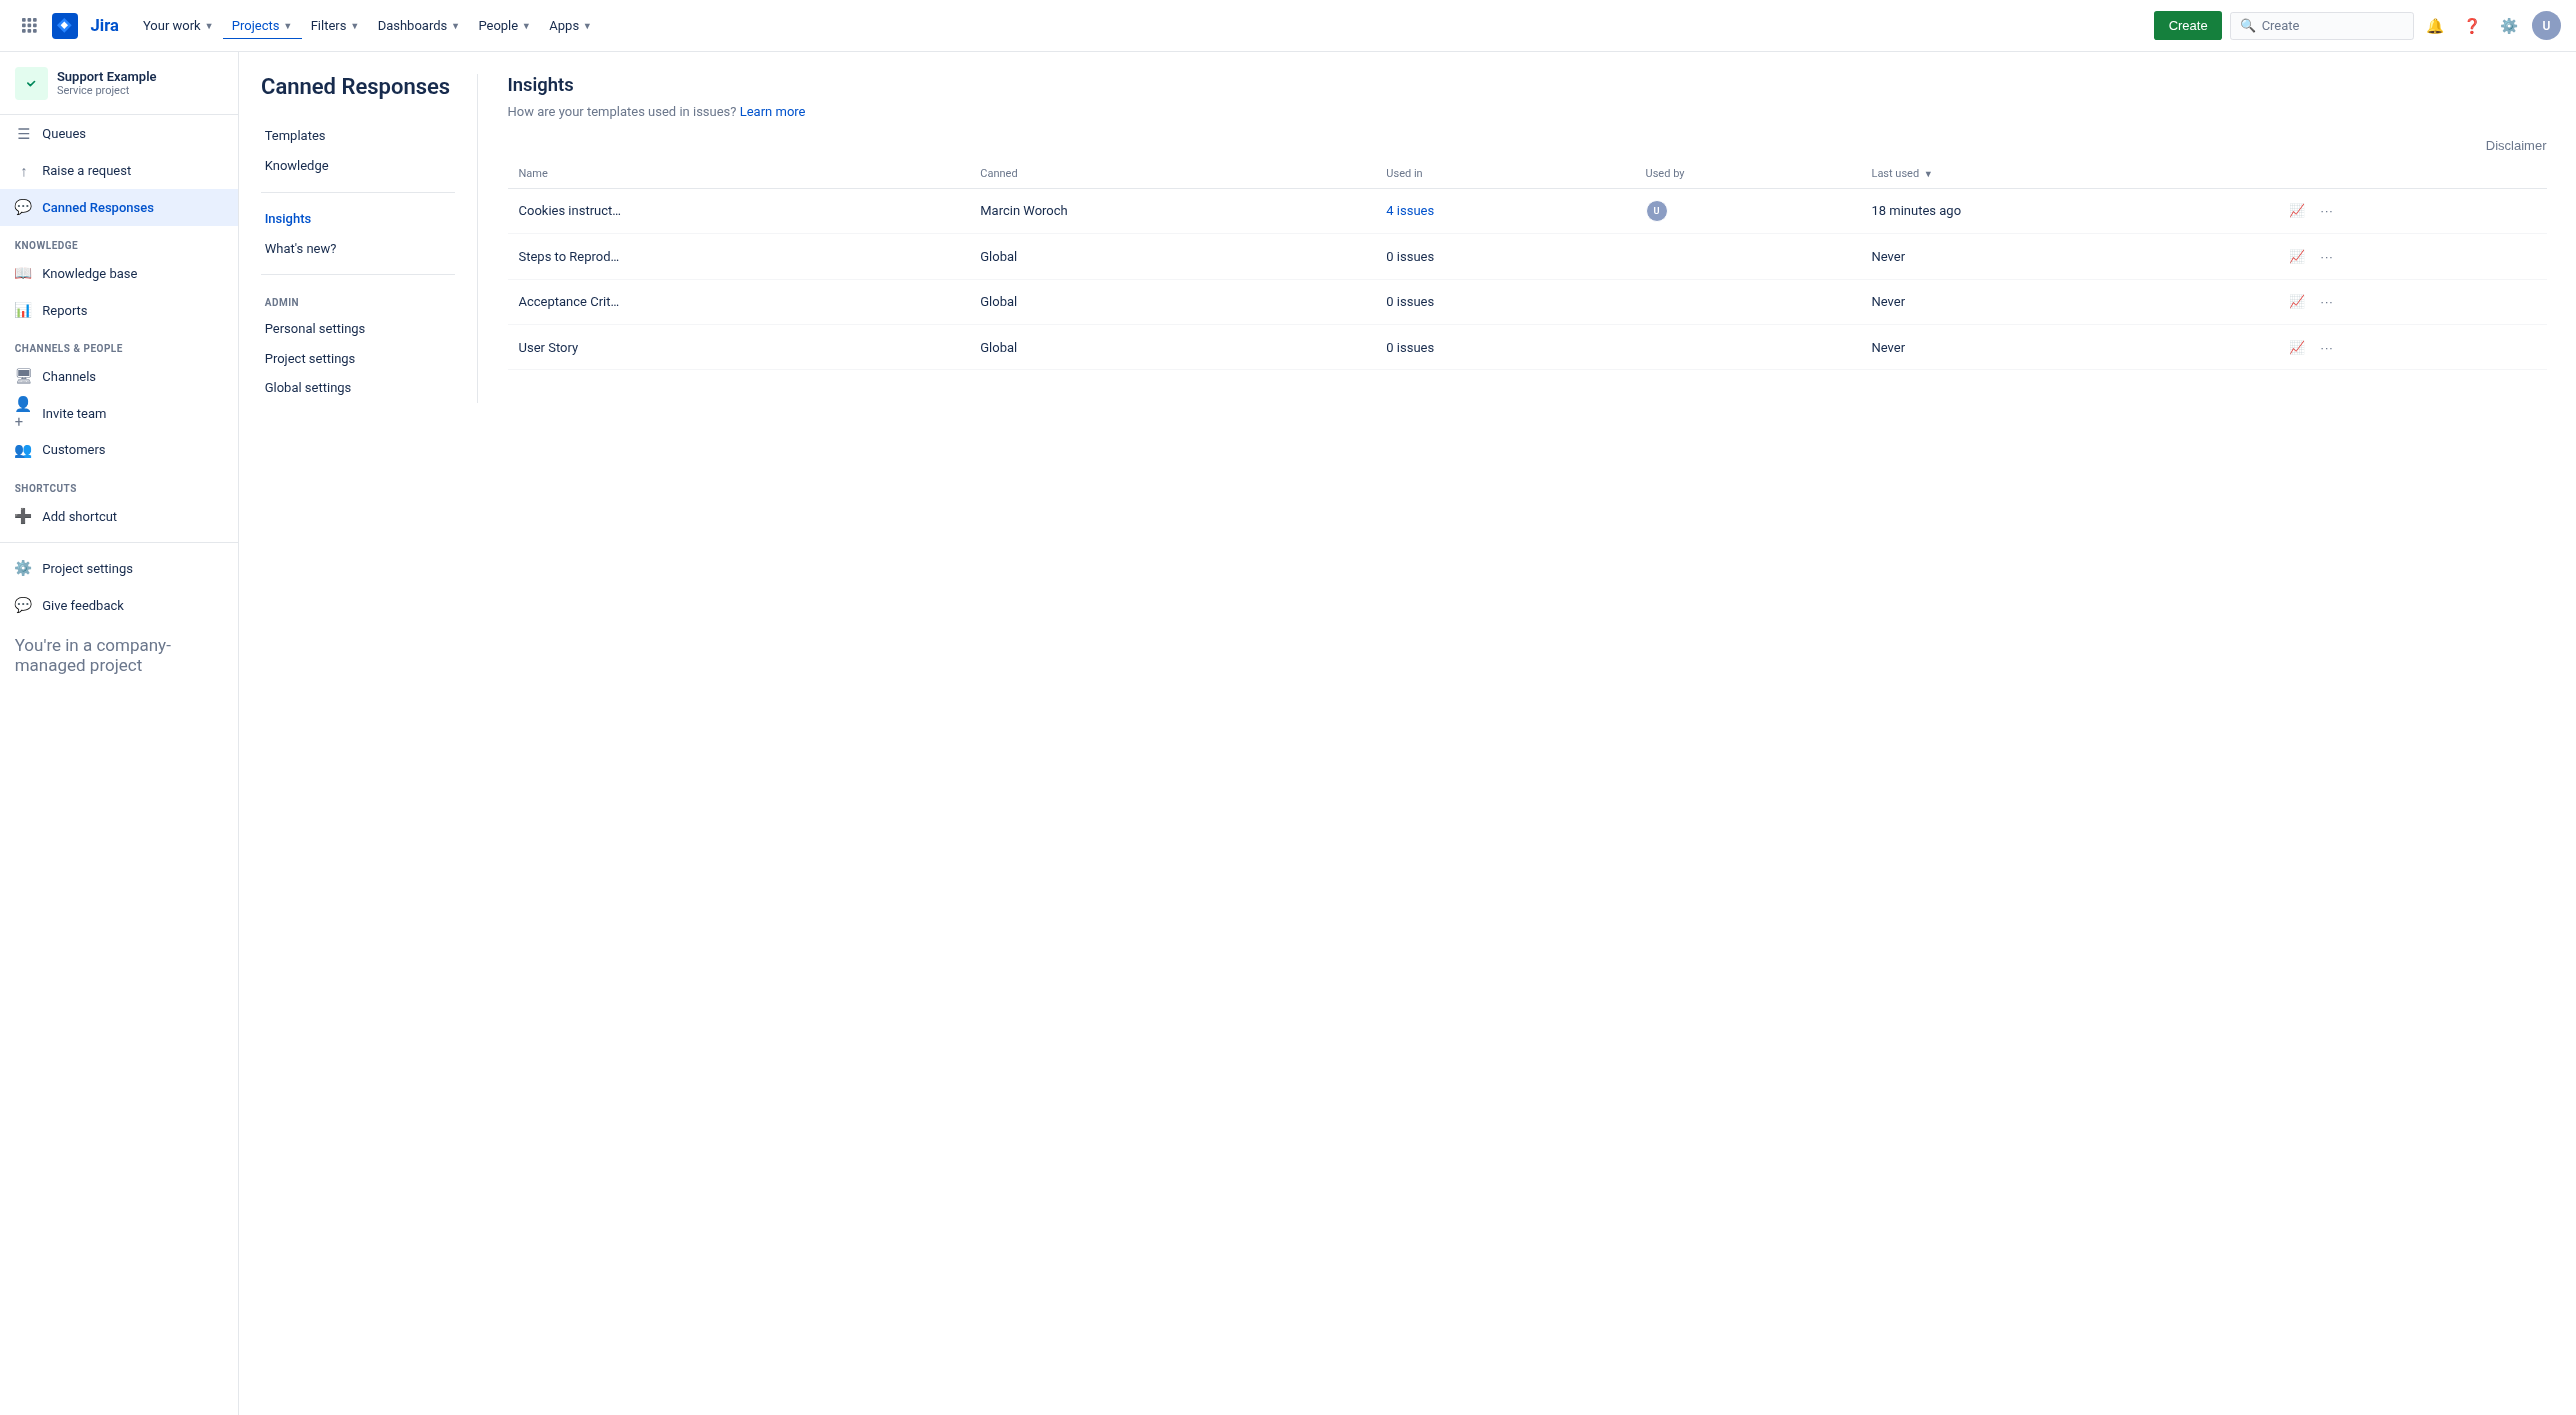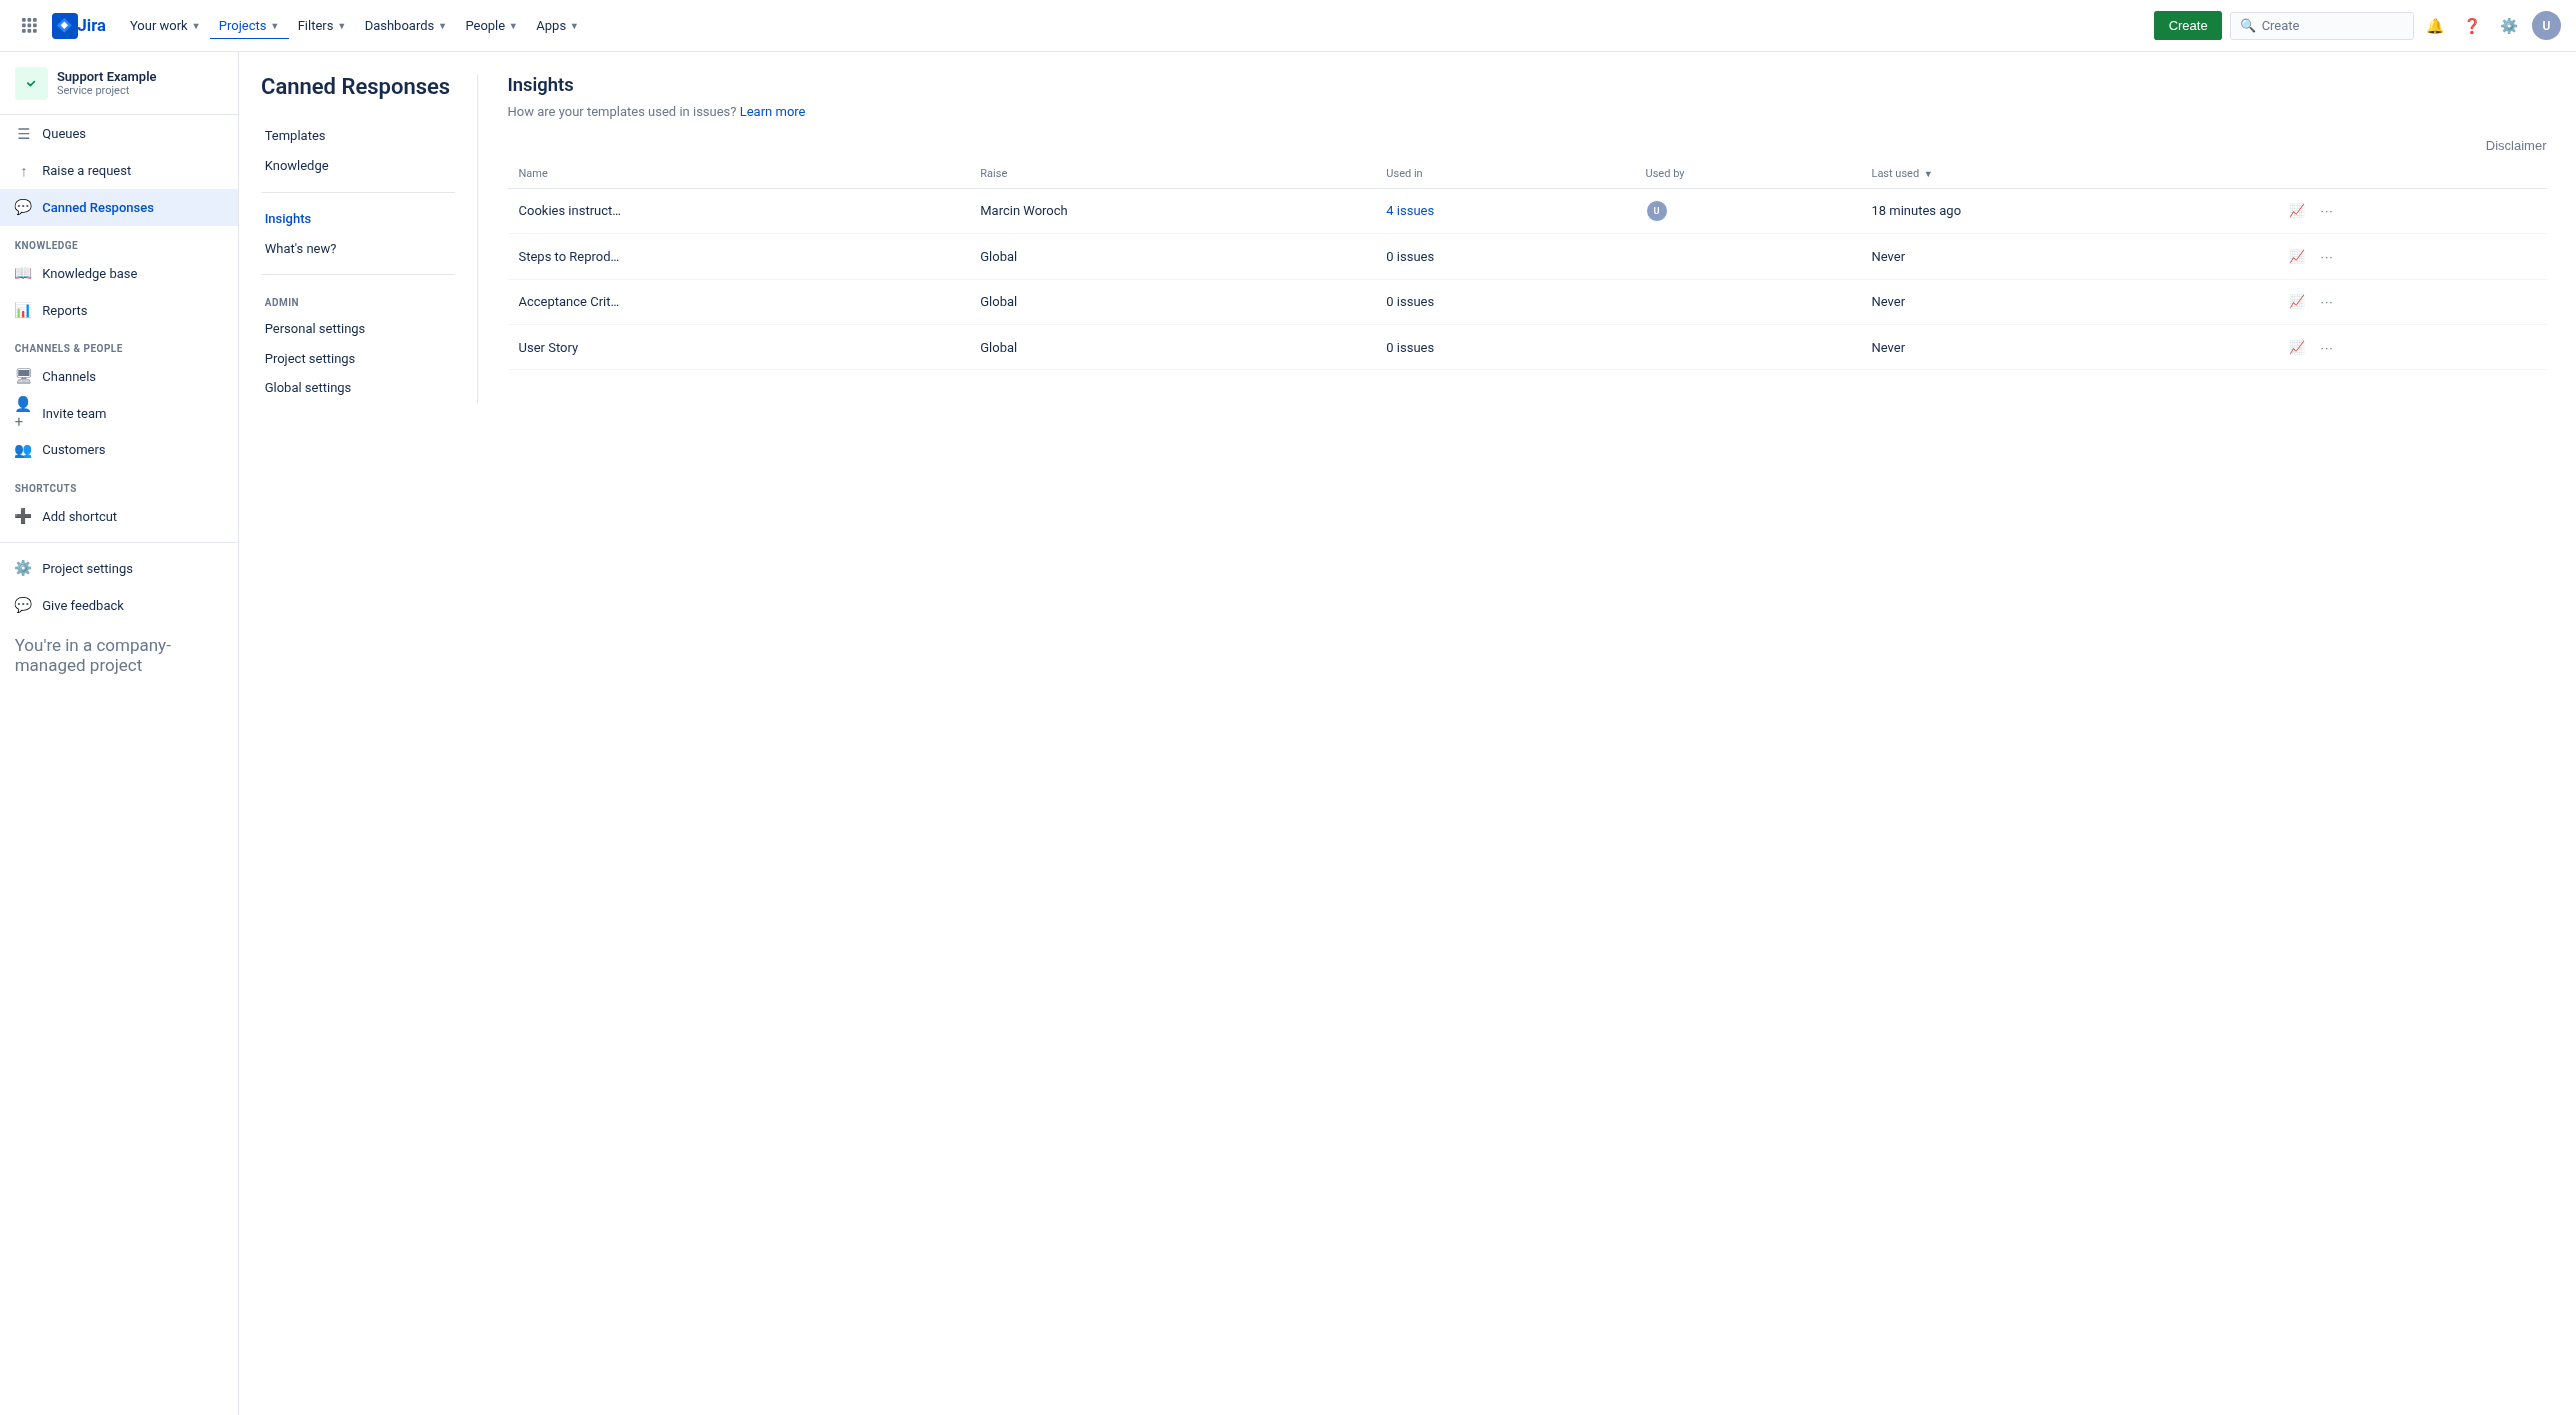--- a/index.html
+++ b/index.html
@@ -5,21 +5,21 @@
     * { box-sizing: border-box; margin: 0; padding: 0; }
     body { font-family: -apple-system, BlinkMacSystemFont, 'Segoe UI', Roboto, sans-serif; font-size: 13px; background: #fff; color: #172b4d; }
 
     
     .topnav {
       display: flex; align-items: center; height: 52px;
       background: #fff; border-bottom: 0.9px solid #e4e7eb;
       padding: 0 14.7px; gap: 7.4px; position: fixed; top: 0; left: 0; right: 0; z-index: 100;
     }
     .topnav-grid-icon { width: 29.5px; height: 29.5px; display: flex; align-items: center; justify-content: center; cursor: pointer; color: #6b778c; font-size: 16.6px; }
-    .topnav-logo { display: flex; align-items: center; gap: 0; margin-right: 7.4px; }
+    .topnav-logo { display: flex; align-items: center; gap: 13px; margin-right: 7.4px; }
     .topnav-logo-icon { width: 26px; height: 26px; background: #0052cc; border-radius: 3.7px; display: flex; align-items: center; justify-content: center; }
     .topnav-logo-text { font-size: 16.6px; font-weight: 700; color: #0052cc; }
     .topnav-nav { display: flex; align-items: center; gap: 0; flex: 1; }
     .topnav-nav-item {
       padding: 5.5px 9.2px; border-radius: 2.8px; cursor: pointer;
       color: #172b4d; font-size: 13px; font-weight: 400;
       display: flex; align-items: center; gap: 3.7px;
     }
     .topnav-nav-item.active { color: #0052cc; border-bottom: 1.8px solid #0052cc; border-radius: 0; }
     .topnav-nav-item .caret { font-size: 9.2px; color: #6b778c; }
@@ -277,21 +277,21 @@
           <a href="#">Learn more</a>
         </div>
         <div class="disclaimer-row">
           <button class="disclaimer-btn">Disclaimer</button>
         </div>
 
         <table class="insights-table">
           <thead>
             <tr>
               <th>Name</th>
-              <th>Raise</th>
+              <th>Canned</th>
               <th>Used in</th>
               <th>Used by</th>
               <th class="sortable">
                 <span>Last used</span>
                 <span class="sort-icon">▼</span>
               </th>
               <th></th>
             </tr>
           </thead>
           <tbody id="insights-table-body">

